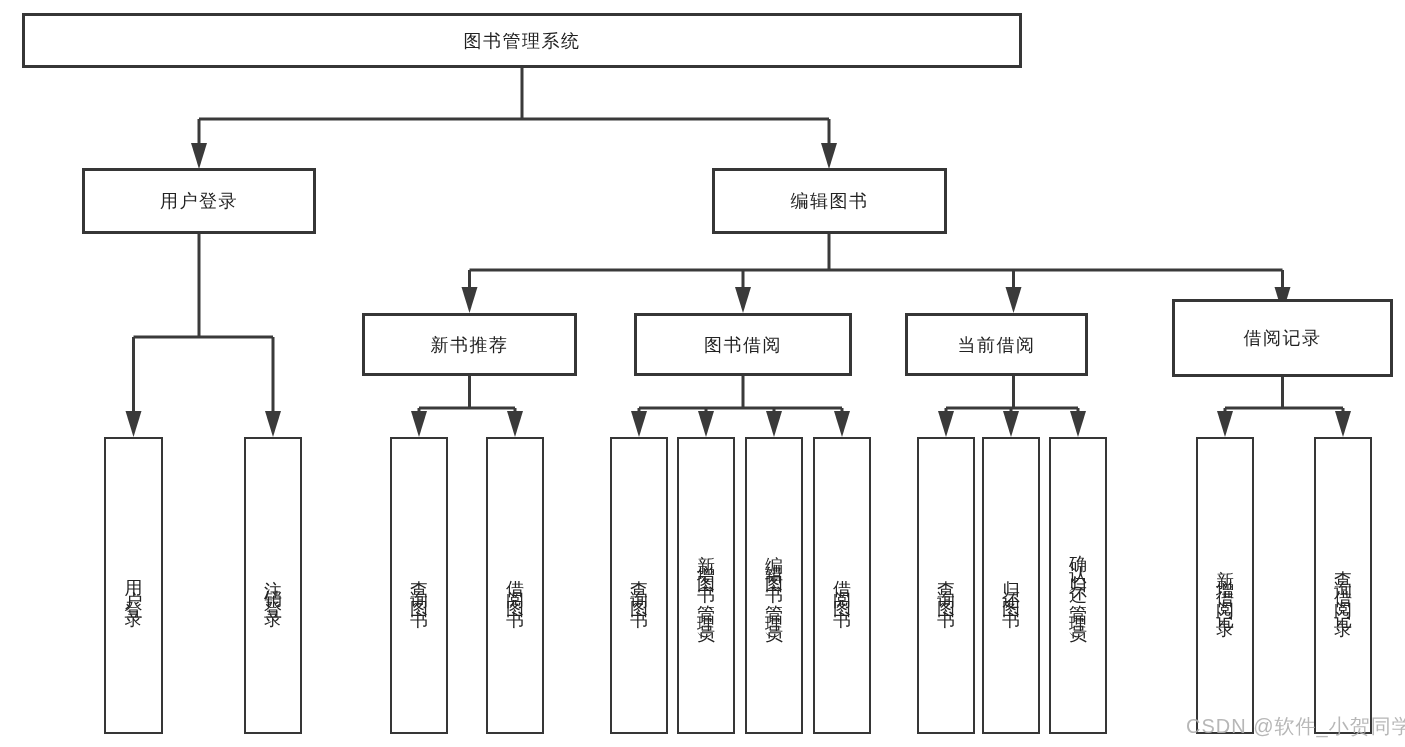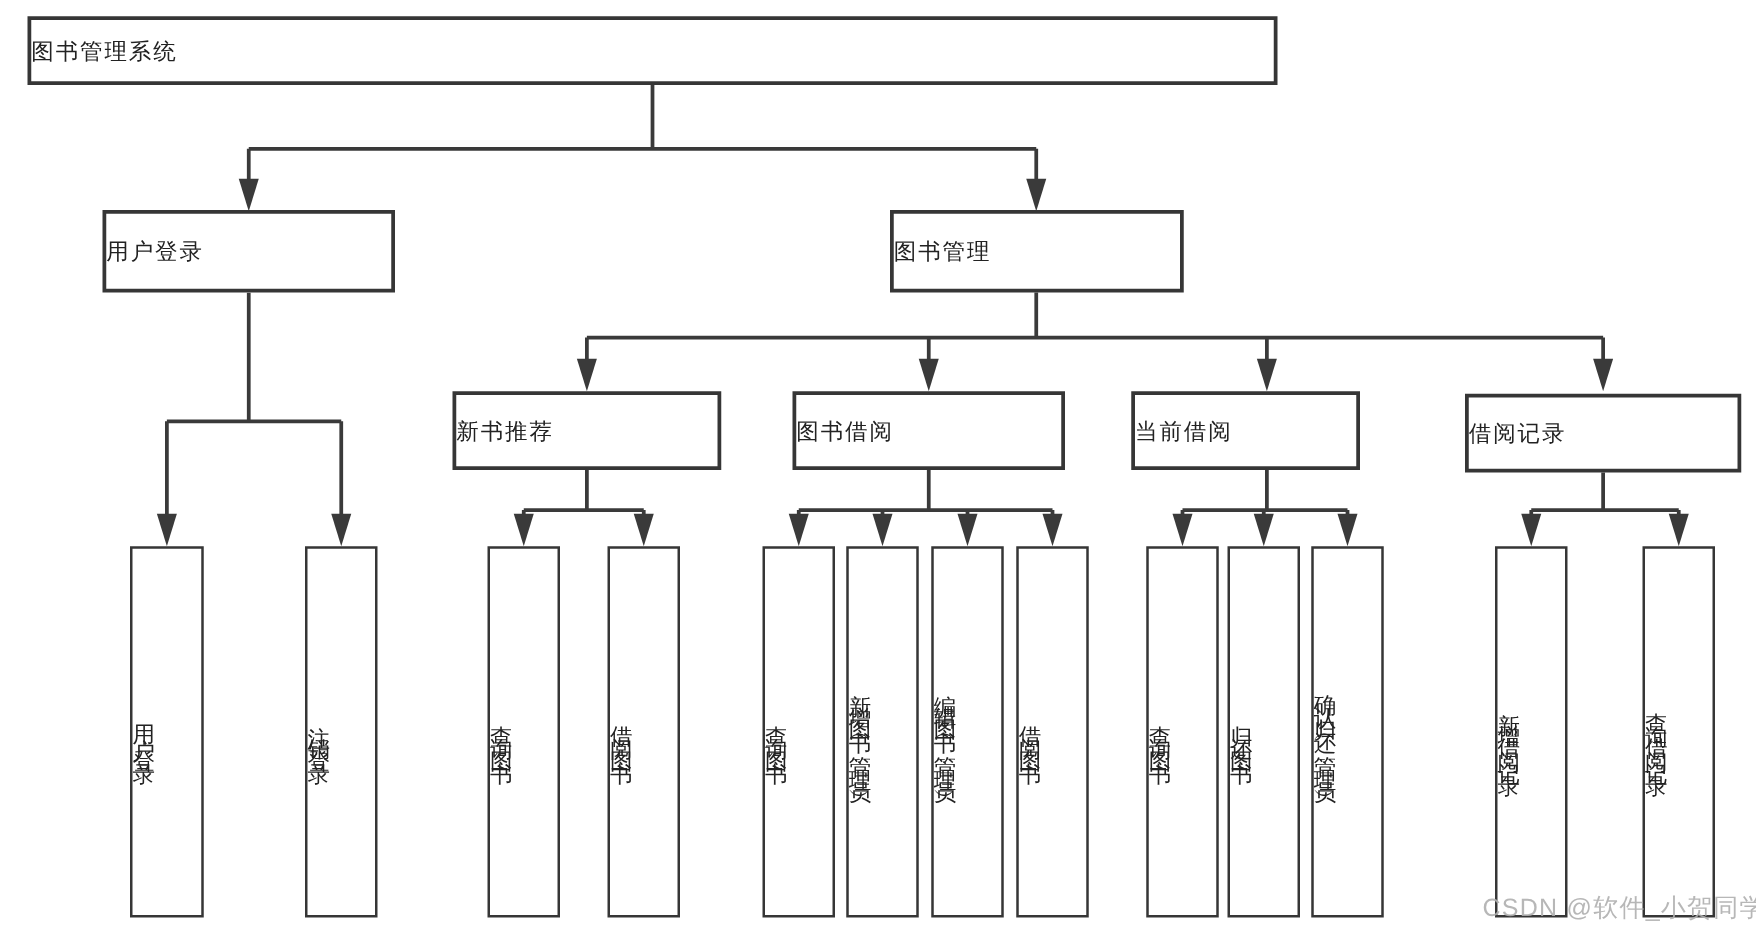--- a/index.html
+++ b/index.html
@@ -16,20 +16,21 @@
     left: 0; top: 0;
     width: 1405px; height: 747px;
   }
   .box {
     position: absolute;
     background: #ffffff;
     border: 3px solid #363636;
     box-sizing: border-box;
     display: flex;
     align-items: center;
+    justify-content: center;
   }
   .vbox { border-width: 2.5px; }
   .hlabel {
     font-size: 18px;
     color: #222222;
     letter-spacing: 1.5px;
     white-space: nowrap;
   }
   .vlabel {
     writing-mode: vertical-rl;
@@ -97,33 +98,33 @@
   </svg>
 
   <div class="box" style="left:22px; top:13px; width:1000px; height:55px">
     <span class="hlabel">图书管理系统</span>
   </div>
 
   <div class="box" style="left:82px; top:168px; width:234px; height:66px">
     <span class="hlabel">用户登录</span>
   </div>
   <div class="box" style="left:712px; top:168px; width:235px; height:66px">
-    <span class="hlabel">图书管理</span>
+    <span class="hlabel">编辑图书</span>
   </div>
 
   <div class="box" style="left:362px; top:313px; width:215px; height:63px">
     <span class="hlabel">新书推荐</span>
   </div>
   <div class="box" style="left:634px; top:313px; width:218px; height:63px">
     <span class="hlabel">图书借阅</span>
   </div>
   <div class="box" style="left:905px; top:313px; width:183px; height:63px">
     <span class="hlabel">当前借阅</span>
   </div>
-  <div class="box" style="left:1172px; top:315px; width:221px; height:63px">
+  <div class="box" style="left:1172px; top:299px; width:221px; height:78px">
     <span class="hlabel">借阅记录</span>
   </div>
 
   <div class="box vbox" style="left:104px; top:437px; width:59px; height:297px">
     <span class="vlabel">用户登录</span>
   </div>
   <div class="box vbox" style="left:244px; top:437px; width:58px; height:297px">
     <span class="vlabel">注销登录</span>
   </div>
 

